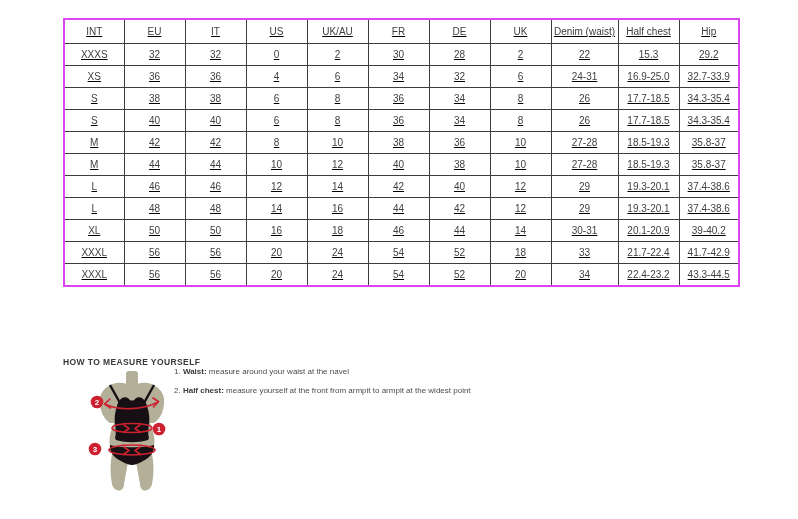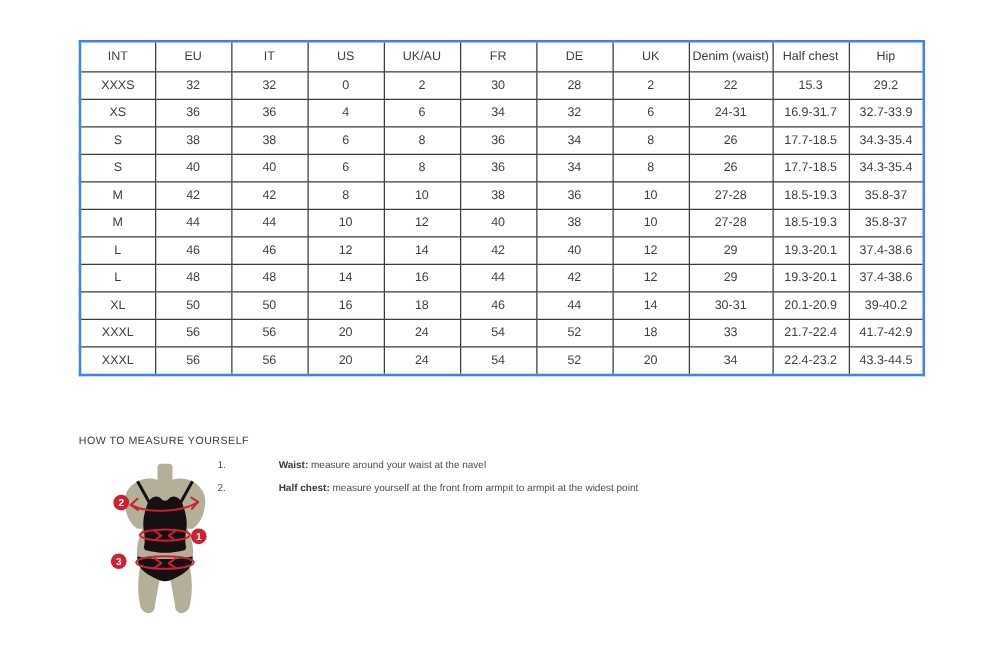--- a/index.html
+++ b/index.html
@@ -7,64 +7,65 @@
     width: 798px; height: 519px;
     position: relative;
     background: #ffffff;
     font-family: "Liberation Sans", sans-serif;
     overflow: hidden;
   }
 
   
   .size-table {
     position: absolute;
-    left: 63px; top: 32px;
+    left: 63px; top: 18px;
     width: 675px;
     border-collapse: collapse;
     table-layout: fixed;
-    border: 2px solid #3b82f6;
+    border: 2px solid #d946ef;
+    text-decoration: underline;
   }
   .size-table th, .size-table td {
     border: 1px solid #3d3d3d;
     font-size: 10px;
     font-weight: 400;
     color: #3e3e3e;
     text-align: center;
     vertical-align: middle;
     padding: 0;
     overflow: hidden;
     white-space: nowrap;
   }
   .size-table th { height: 23px; }
   .size-table td { height: 21px; }
 
   
   .measure-title {
     position: absolute;
-    left: 63px; top: 347px;
+    left: 63px; top: 357px;
     margin: 0;
     font-size: 8.5px;
-    font-weight: normal;
+    font-weight: bold;
     letter-spacing: 0.4px;
     color: #3a3a3a;
   }
   .figure-svg {
     position: absolute;
     left: 84px; top: 368px;
   }
   .measure-steps {
     position: absolute;
     left: 174px; top: 363px;
     margin: 0; padding: 0;
     list-style: none;
     font-size: 8px;
     color: #4b4b4b;
   }
   .measure-steps li { line-height: 18.5px; white-space: nowrap; }
-  .measure-steps strong { color: #3a3a3a; font-weight: bold; margin-left: 40px; }
+  .measure-steps strong { color: #3a3a3a; font-weight: bold; }
 </style>
 </head>
 <body>
 
 <div>
 
   <table class="size-table">
     <colgroup>
       <col style="width:60px">
         <col style="width:61px">
@@ -110,21 +111,21 @@
         <tr>
           <td>XS</td>
           <td>36</td>
           <td>36</td>
           <td>4</td>
           <td>6</td>
           <td>34</td>
           <td>32</td>
           <td>6</td>
           <td>24-31</td>
-          <td>16.9-31.7</td>
+          <td>16.9-25.0</td>
           <td>32.7-33.9</td>
         </tr>
         <tr>
           <td>S</td>
           <td>38</td>
           <td>38</td>
           <td>6</td>
           <td>8</td>
           <td>36</td>
           <td>34</td>

